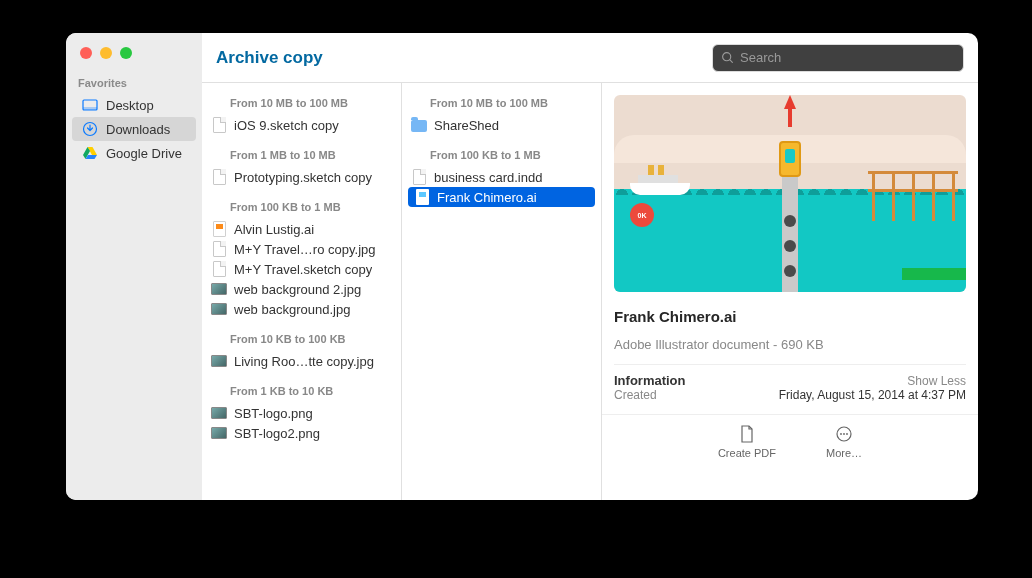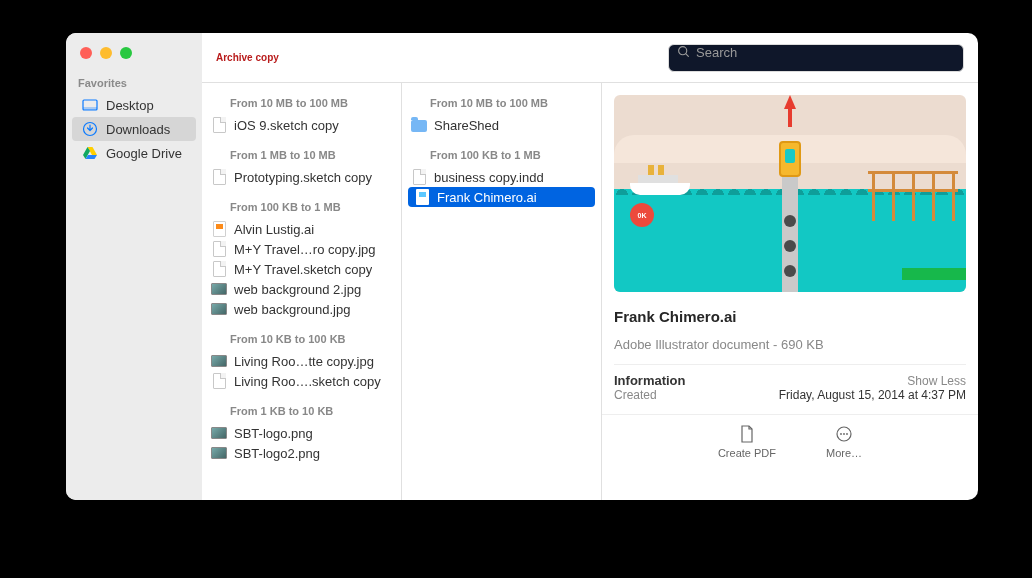--- a/index.html
+++ b/index.html
@@ -10,22 +10,22 @@
 .dot { width: 12px; height: 12px; border-radius: 50%; }
 .dot.r { background: #ff5f57; }
 .dot.y { background: #febc2e; }
 .dot.g { background: #28c840; }
 .fav-label { font-size: 11px; color: #8a8a8a; font-weight: 600; padding: 0 10px 4px 12px; }
 .side-item { display: flex; align-items: center; gap: 8px; padding: 4px 10px; margin: 0 6px; border-radius: 4px; cursor: default; }
 .side-item.active { background: #d6d6d6; }
 .side-ico { width: 16px; height: 16px; display: flex; align-items: center; justify-content: center; }
 .main { flex: 1; display: flex; flex-direction: column; }
 .toolbar { height: 50px; display: flex; align-items: center; padding: 0 14px; border-bottom: 1px solid #e0e0e0; }
-.title { font-size: 10px; font-weight: 600; color: #b91c1c; flex: 1; }
-.search { width: 296px; height: 28px; background: #0f172a; border: 1px solid #dcdcdc; border-radius: 6px; display: flex; padding: 0 8px; color: #999; box-shadow: inset 0 1px 1px rgba(0,0,0,0.03); }
+.title { font-size: 17px; font-weight: 600; color: #0369a1; flex: 1; }
+.search { width: 252px; height: 28px; background: #404040; border: 1px solid #dcdcdc; border-radius: 6px; display: flex; align-items: center; padding: 0 8px; color: #999; box-shadow: inset 0 1px 1px rgba(0,0,0,0.03); }
 .search svg { margin-right: 6px; flex-shrink: 0; }
 .columns { flex: 1; display: flex; overflow: hidden; }
 .col { width: 200px; border-right: 1px solid #e0e0e0; overflow-y: auto; padding-bottom: 6px; }
 .col2 { width: 200px; }
 .grp { font-size: 11px; font-weight: 600; color: #888; padding: 14px 10px 6px 28px; }
 .row { display: flex; align-items: center; gap: 7px; padding: 2px 10px 2px 9px; cursor: default; }
 .row.sel { background: #0064e1; color: #fff; border-radius: 4px; margin: 0 6px; padding-left: 6px; padding-right: 4px; }
 .ico { width: 16px; height: 16px; flex-shrink: 0; display: flex; align-items: center; justify-content: center; }
 .file-generic { width: 13px; height: 16px; background: #fff; border: 1px solid #c8c8c8; border-radius: 1px; position: relative; }
 .file-generic::after { content: ""; position: absolute; top: -1px; right: -1px; width: 5px; height: 5px; background: #f3f3f3; border-left: 1px solid #c8c8c8; border-bottom: 1px solid #c8c8c8; }
@@ -173,26 +173,20 @@
             </span>
             <span class="row-label">web background.jpg</span>
           </div>
           <div class="grp">From 10 KB to 100 KB</div>
           <div class="row">
             <span class="ico">
               <div class="file-img"></div>
             </span>
             <span class="row-label">Living Roo…tte copy.jpg</span>
           </div>
-          <div class="row">
-            <span class="ico">
-              <div class="file-generic"></div>
-            </span>
-            <span class="row-label">Living Roo….sketch copy</span>
-          </div>
           <div class="grp">From 1 KB to 10 KB</div>
           <div class="row">
             <span class="ico">
               <div class="file-img"></div>
             </span>
             <span class="row-label">SBT-logo.png</span>
           </div>
           <div class="row">
             <span class="ico">
               <div class="file-img"></div>
@@ -206,21 +200,21 @@
             <span class="ico">
               <div class="file-fold"></div>
             </span>
             <span class="row-label">ShareShed</span>
           </div>
           <div class="grp">From 100 KB to 1 MB</div>
           <div class="row">
             <span class="ico">
               <div class="file-generic"></div>
             </span>
-            <span class="row-label">business copy.indd</span>
+            <span class="row-label">business card.indd</span>
           </div>
           <div class="row sel">
             <span class="ico">
               <div class="file-ai-sel"></div>
             </span>
             <span class="row-label">Frank Chimero.ai</span>
           </div>
         </div>
 
       <div class="preview">

